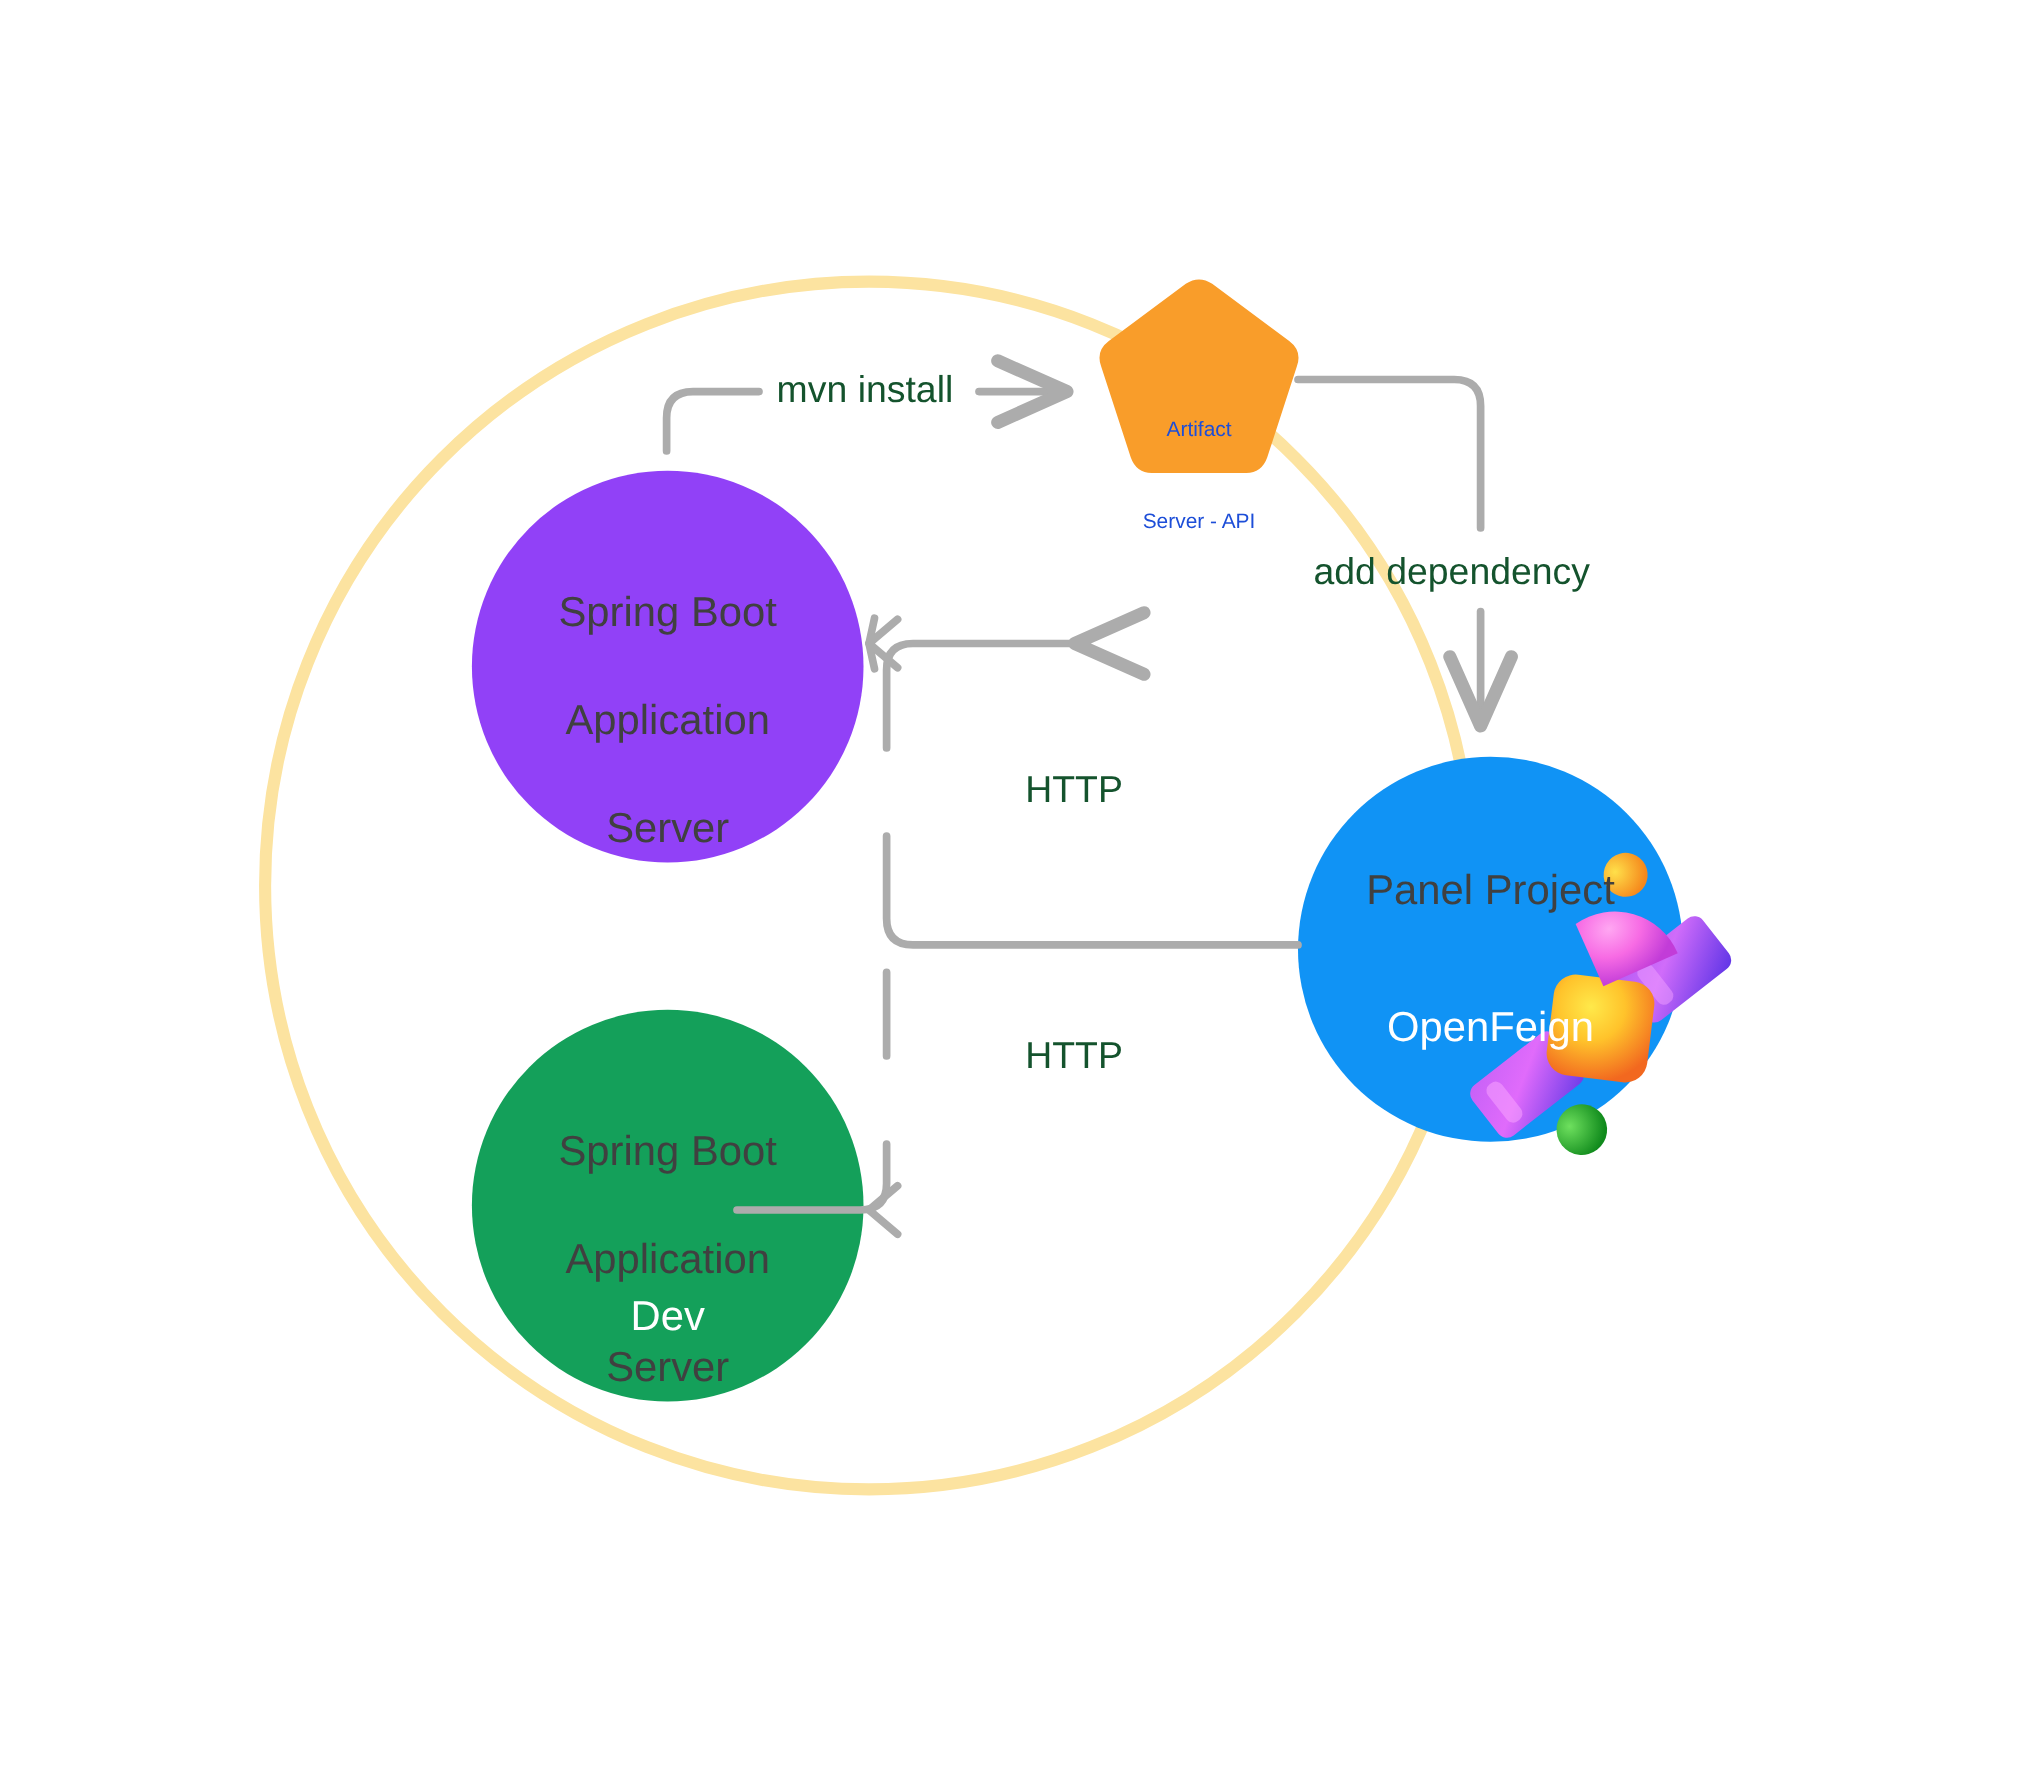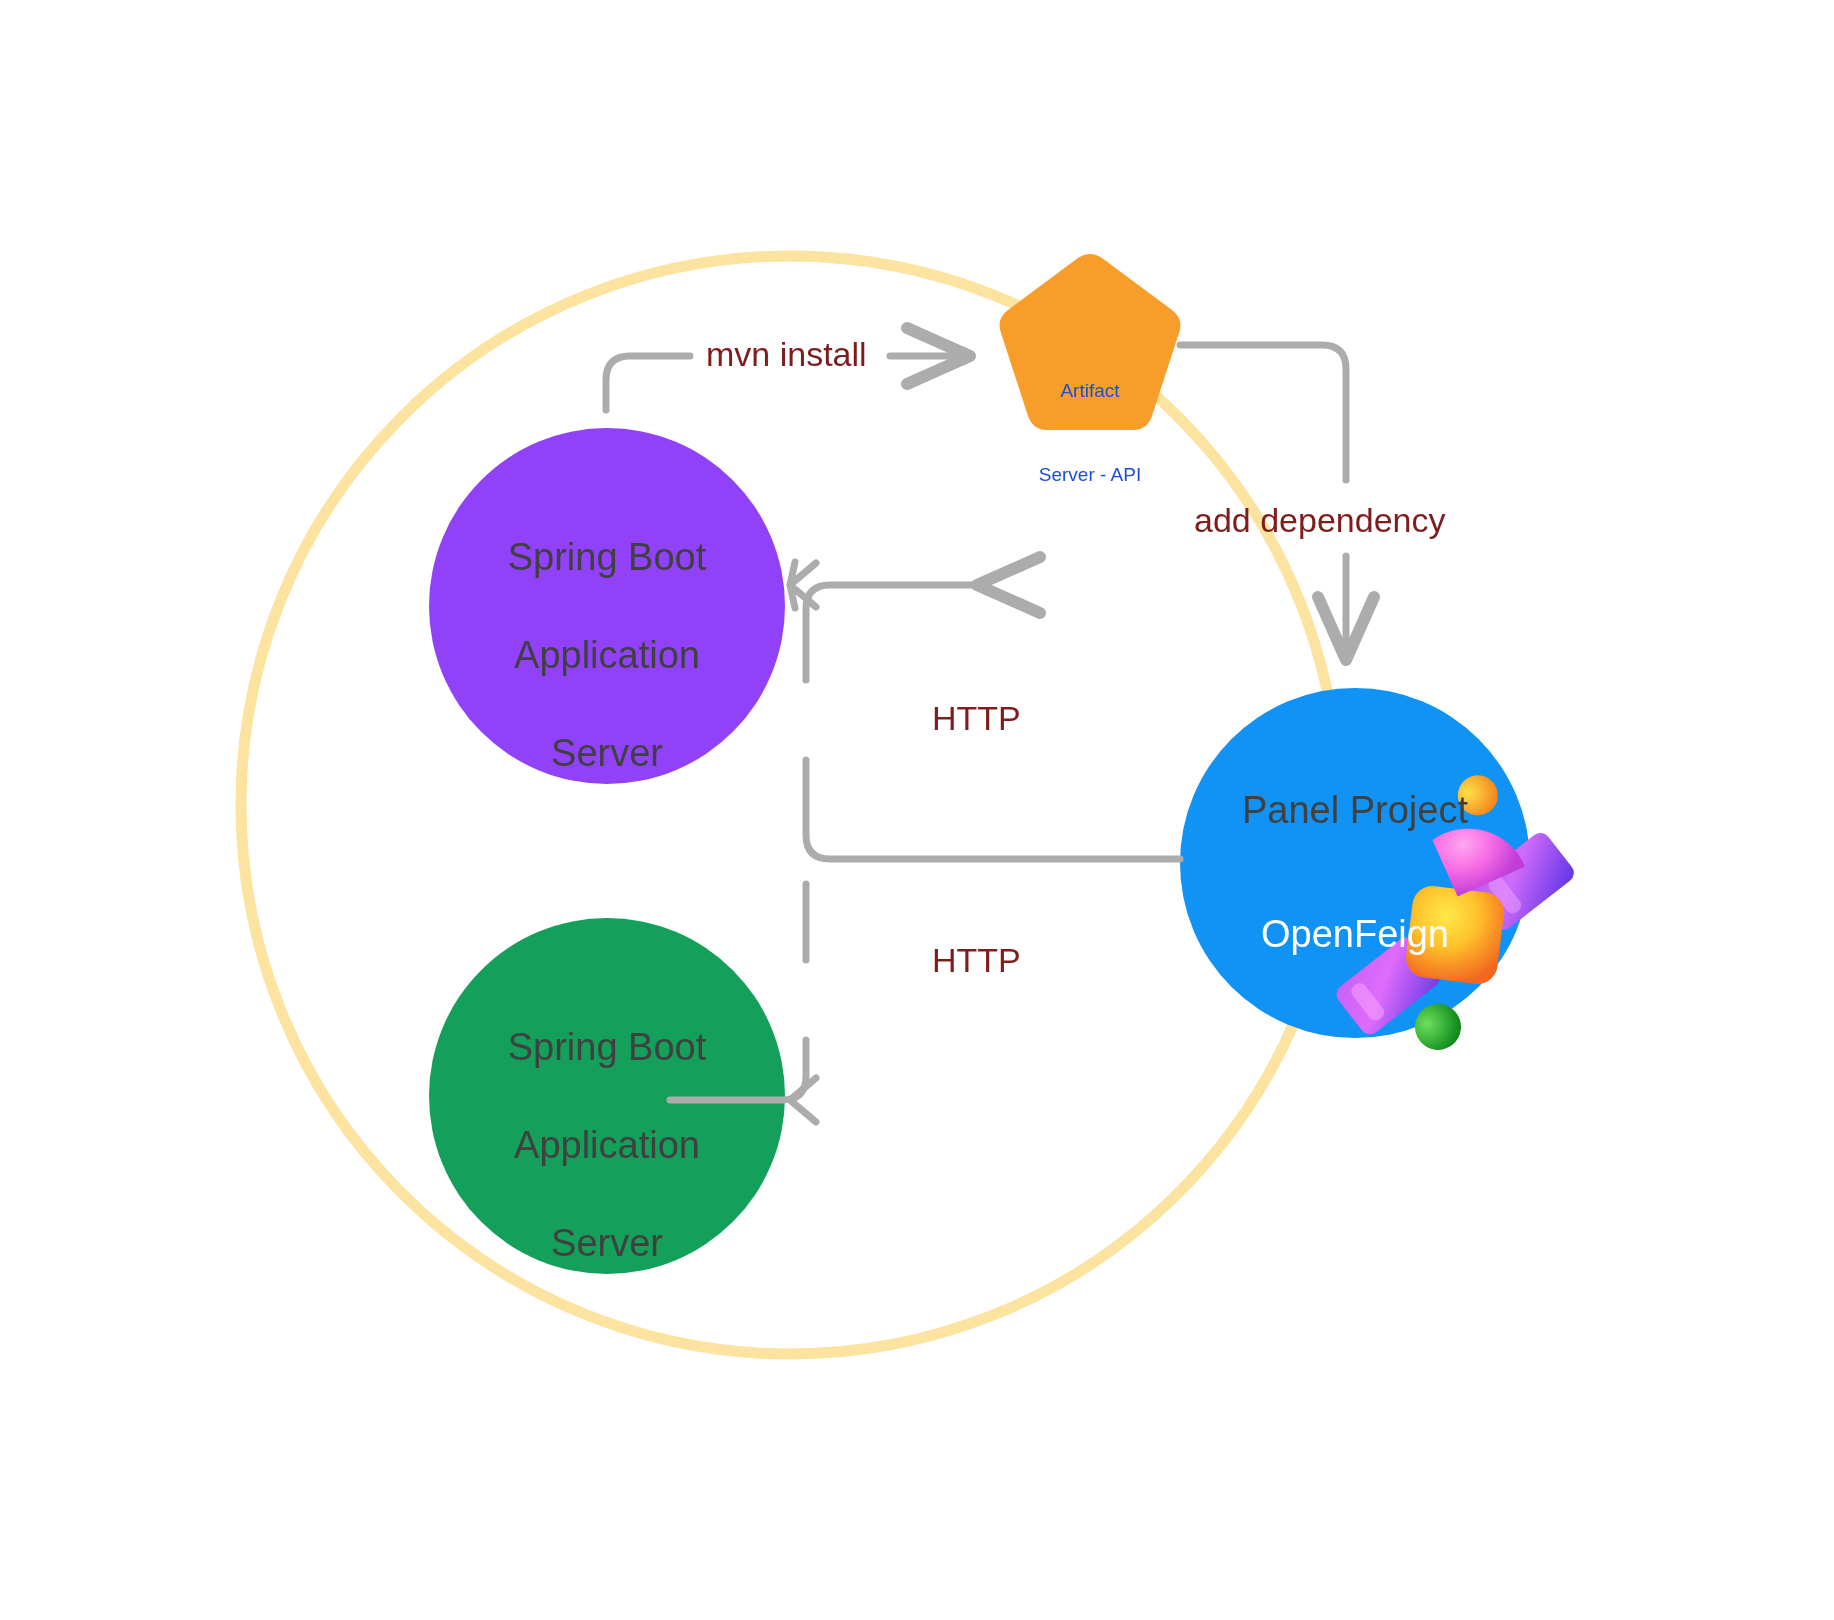--- a/index.html
+++ b/index.html
@@ -43,21 +43,21 @@
     font-weight: 400;
   }
   .pentagon-text {
     color: #1d4ed8;
     font-size: 19px;
     line-height: 42px;
     font-weight: 400;
   }
   .edge-label {
     position: absolute;
-    color: #7f1d1d;
+    color: #14532d;
     font-size: 34px;
     line-height: 40px;
     font-weight: 400;
     white-space: nowrap;
     text-align: right;
   }
 </style>
 </head>
 <body>
 
@@ -168,20 +168,21 @@
     <div>Spring Boot</div>
     <div>Application</div>
     <div>Server</div>
   </div>
 
   <div class="node-label circle-title" style="left:427px; top:974px; width:360px;">
     <div>Spring Boot</div>
     <div>Application</div>
     <div>Server</div>
   </div>
+  <div class="node-label circle-sub" style="left:427px; top:1173px; width:360px;">Dev</div>
 
   <div class="node-label circle-title" style="left:1175px; top:786px; width:360px;">Panel Project</div>
   <div class="node-label circle-sub" style="left:1175px; top:861px; width:360px;">
     <div>OpenFeign</div>
   </div>
 
   <div class="edge-label" style="left:706px; top:334px;">mvn install</div>
 
   <div class="edge-label" style="left:1194px; top:500px;">add dependency</div>
 

